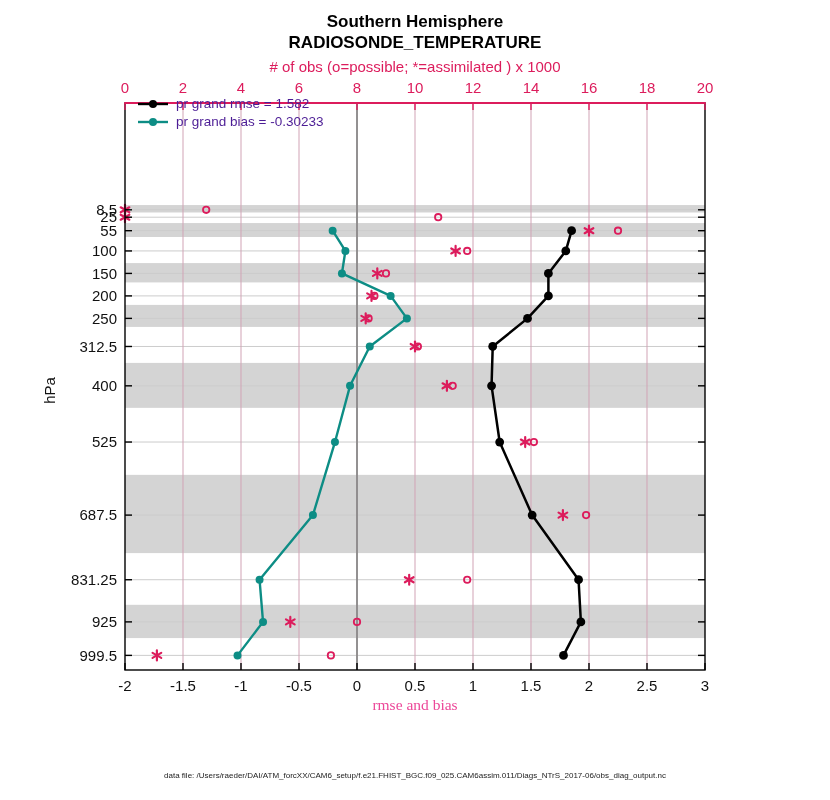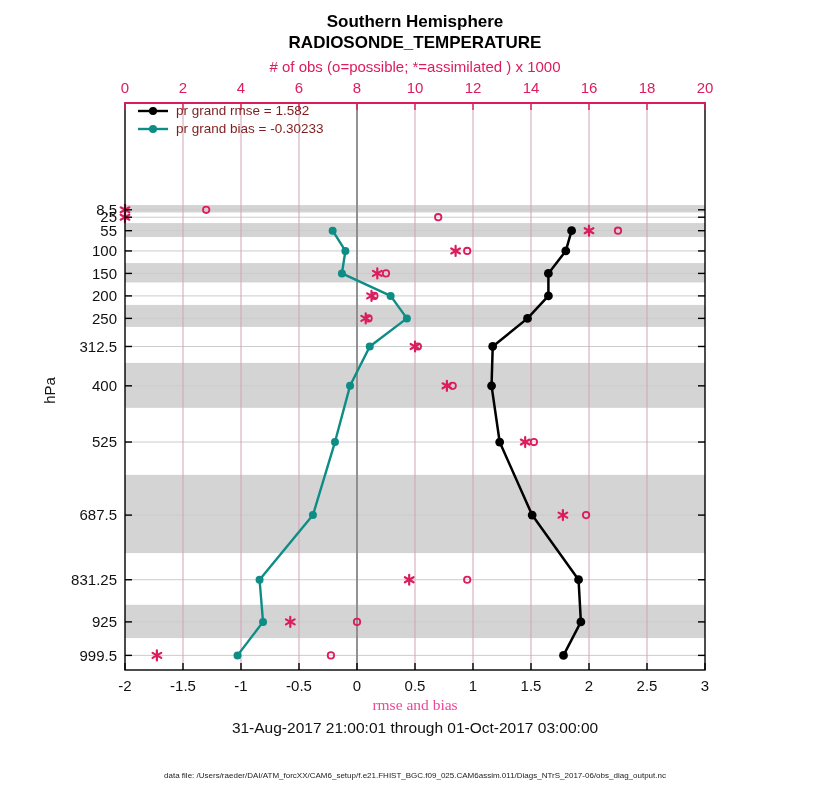--- a/index.html
+++ b/index.html
@@ -12,21 +12,21 @@
   .title1{top:12px;font-size:17px;font-weight:bold;color:#000;}
   .title2{top:33px;font-size:17px;font-weight:bold;color:#000;}
   .obs-label{top:58px;font-size:15px;color:#dc1c5c;}
   .xlabel{top:696px;font-size:15.5px;color:#ec4899;font-family:Liberation Serif, serif;}
   .caption{top:719px;font-size:15.5px;color:#111;}
   .footer{top:771px;font-size:8px;color:#222;}
   .ylabel{
     top:382px;left:36px;font-size:15px;color:#111;
     transform:rotate(-90deg);transform-origin:center;
   }
-  .legend{top:102px;left:137px;font-size:13.5px;color:#7f1d1d;line-height:18px;}
+  .legend{top:95px;left:137px;font-size:13.5px;color:#4c1d95;line-height:18px;}
   .legend-row{display:flex;align-items:center;height:18px;}
   .legend-sample{width:32px;height:10px;margin-right:7px;flex:0 0 auto;}
   svg{display:block;}
 </style>
 </head>
 <body>
 
 <div class="figure">
 
   <div class="abs centered title2">RADIOSONDE_TEMPERATURE</div>
@@ -291,15 +291,14 @@
       <svg class="legend-sample" viewBox="0 0 32 10">
         <line x1="1" y1="5" x2="31" y2="5" stroke="#0d8d85" stroke-width="2.4"></line>
         <circle cx="16" cy="5" r="4" fill="#0d8d85"></circle>
       </svg>
       <span>pr grand bias = -0.30233</span>
     </div>
   </div>
 
   <div class="abs ylabel">hPa</div>
   <div class="abs centered xlabel">rmse and bias</div>
-  <div class="abs centered caption">31-Aug-2017 21:00:01 through 01-Oct-2017 03:00:00</div>
   <div class="abs centered footer">data file: /Users/raeder/DAI/ATM_forcXX/CAM6_setup/f.e21.FHIST_BGC.f09_025.CAM6assim.011/Diags_NTrS_2017-06/obs_diag_output.nc</div>
 </div>
 
 </body></html>

